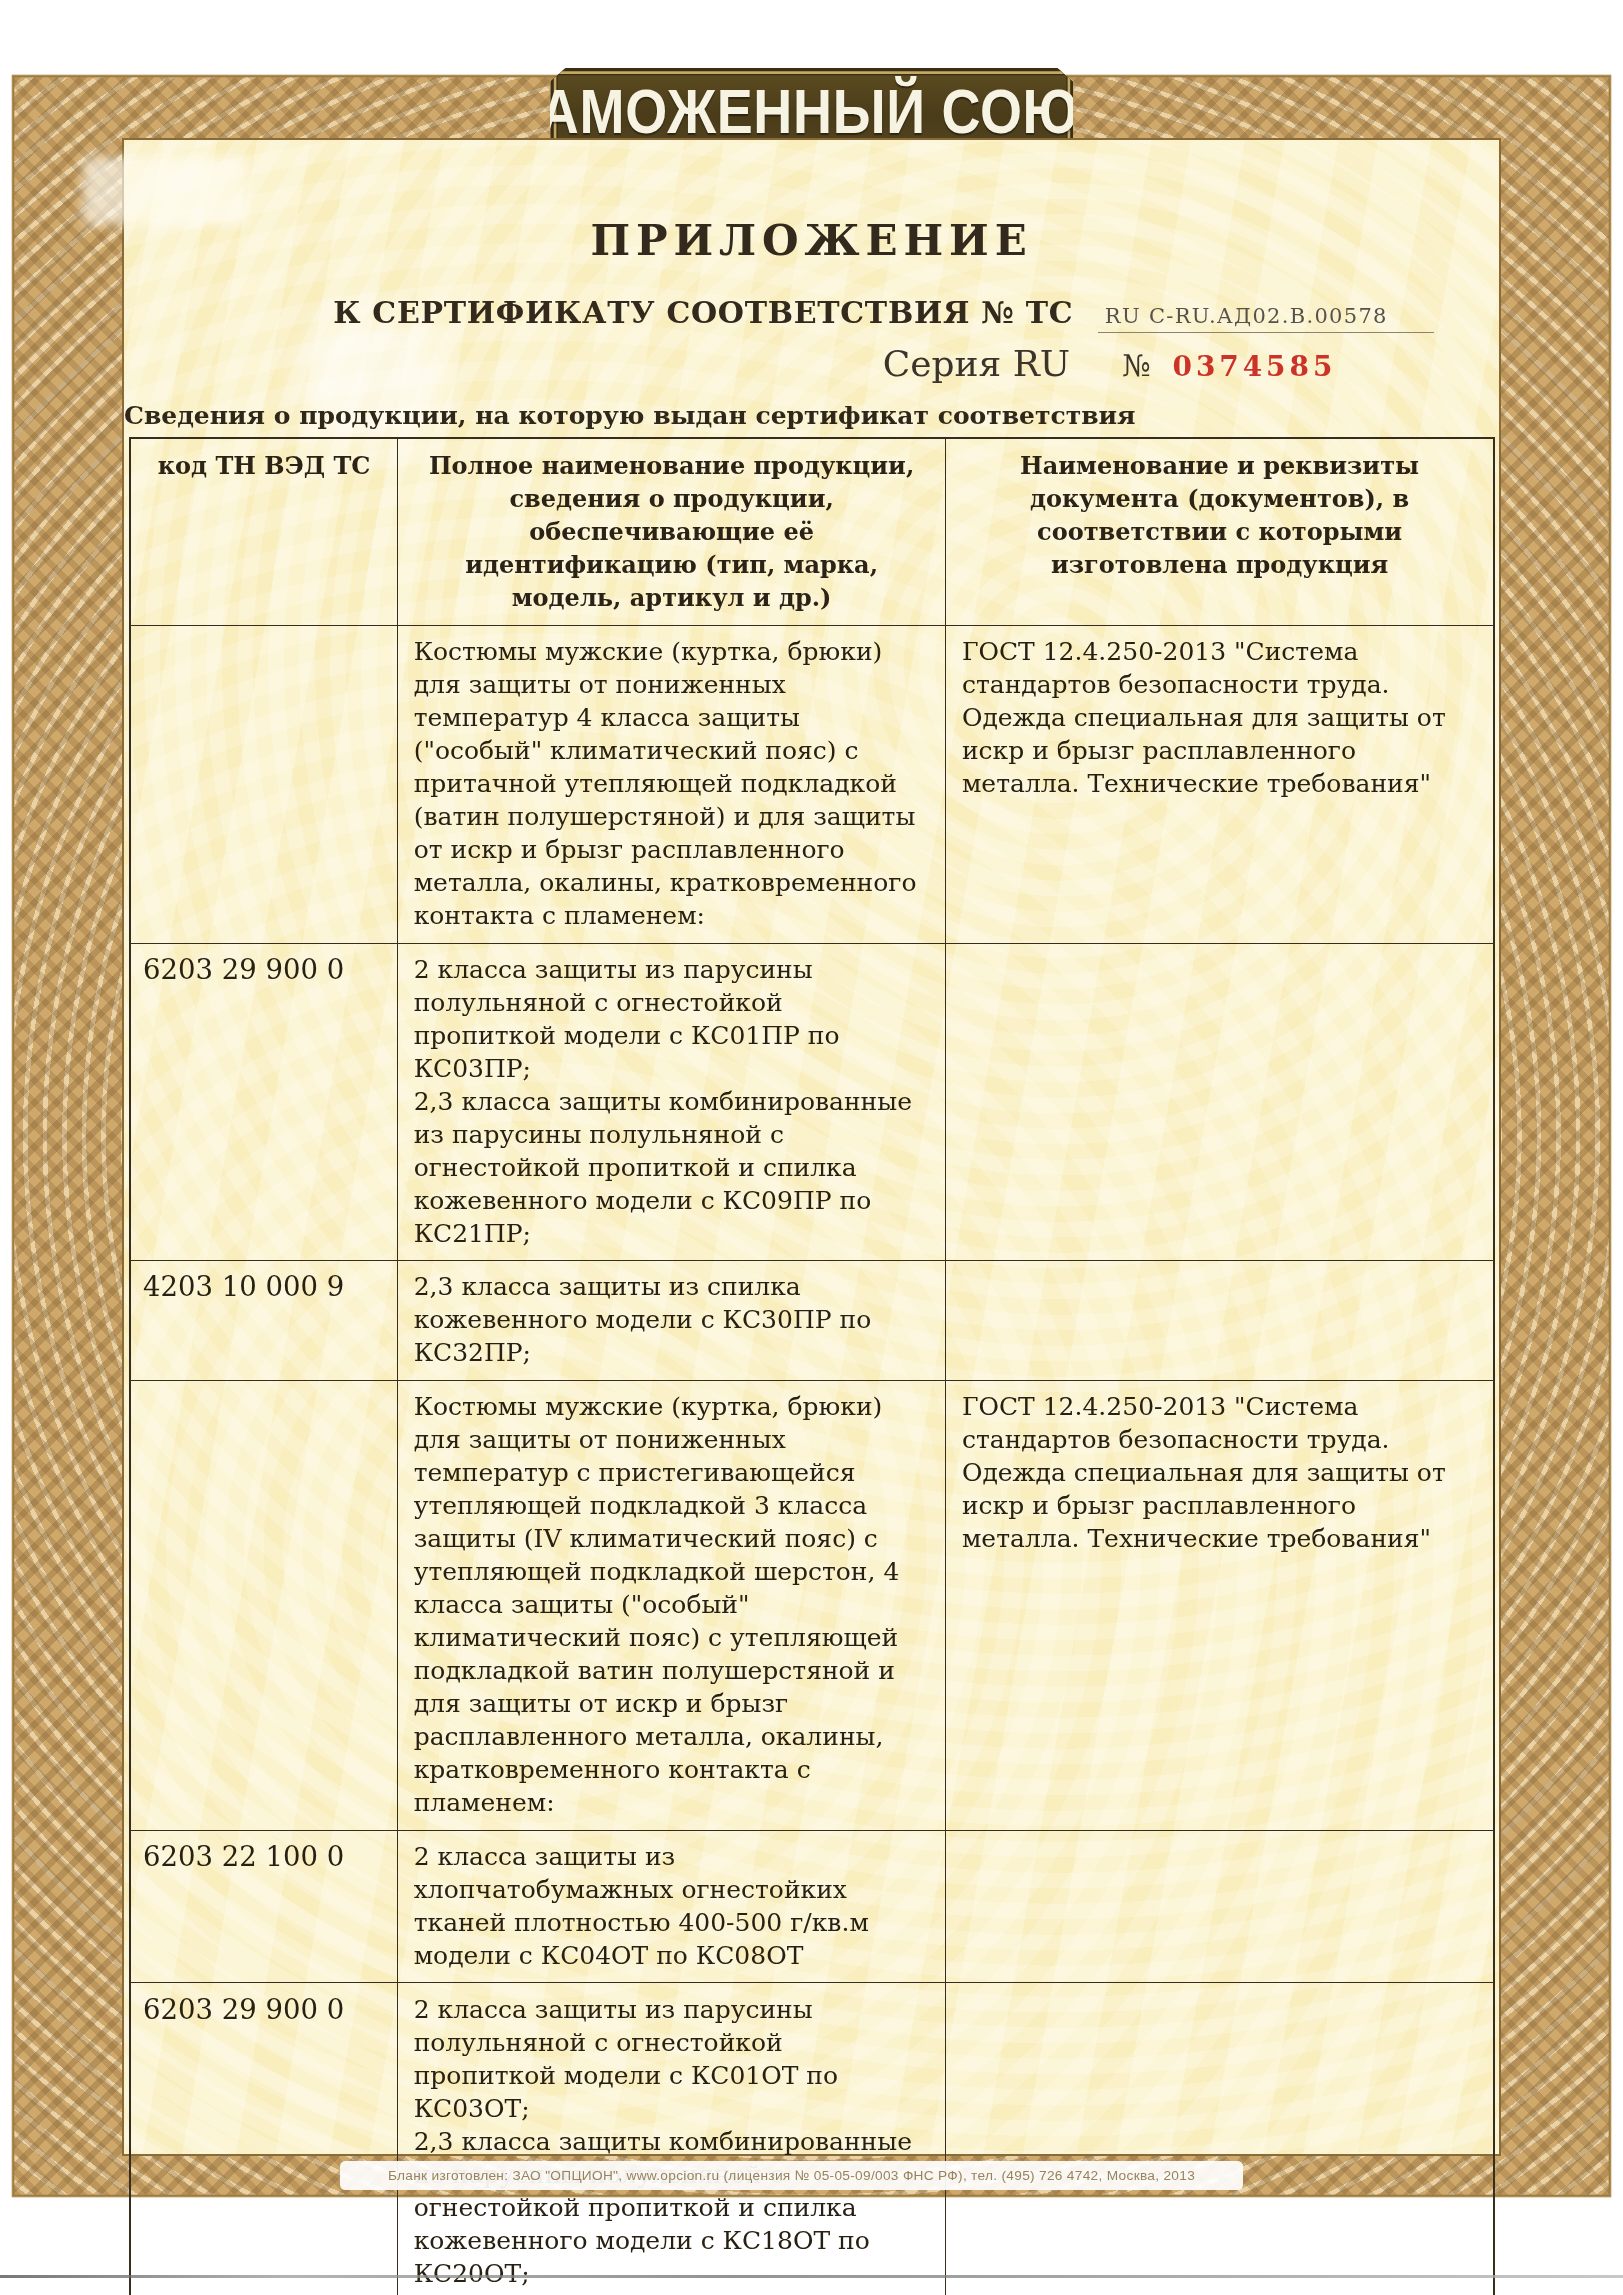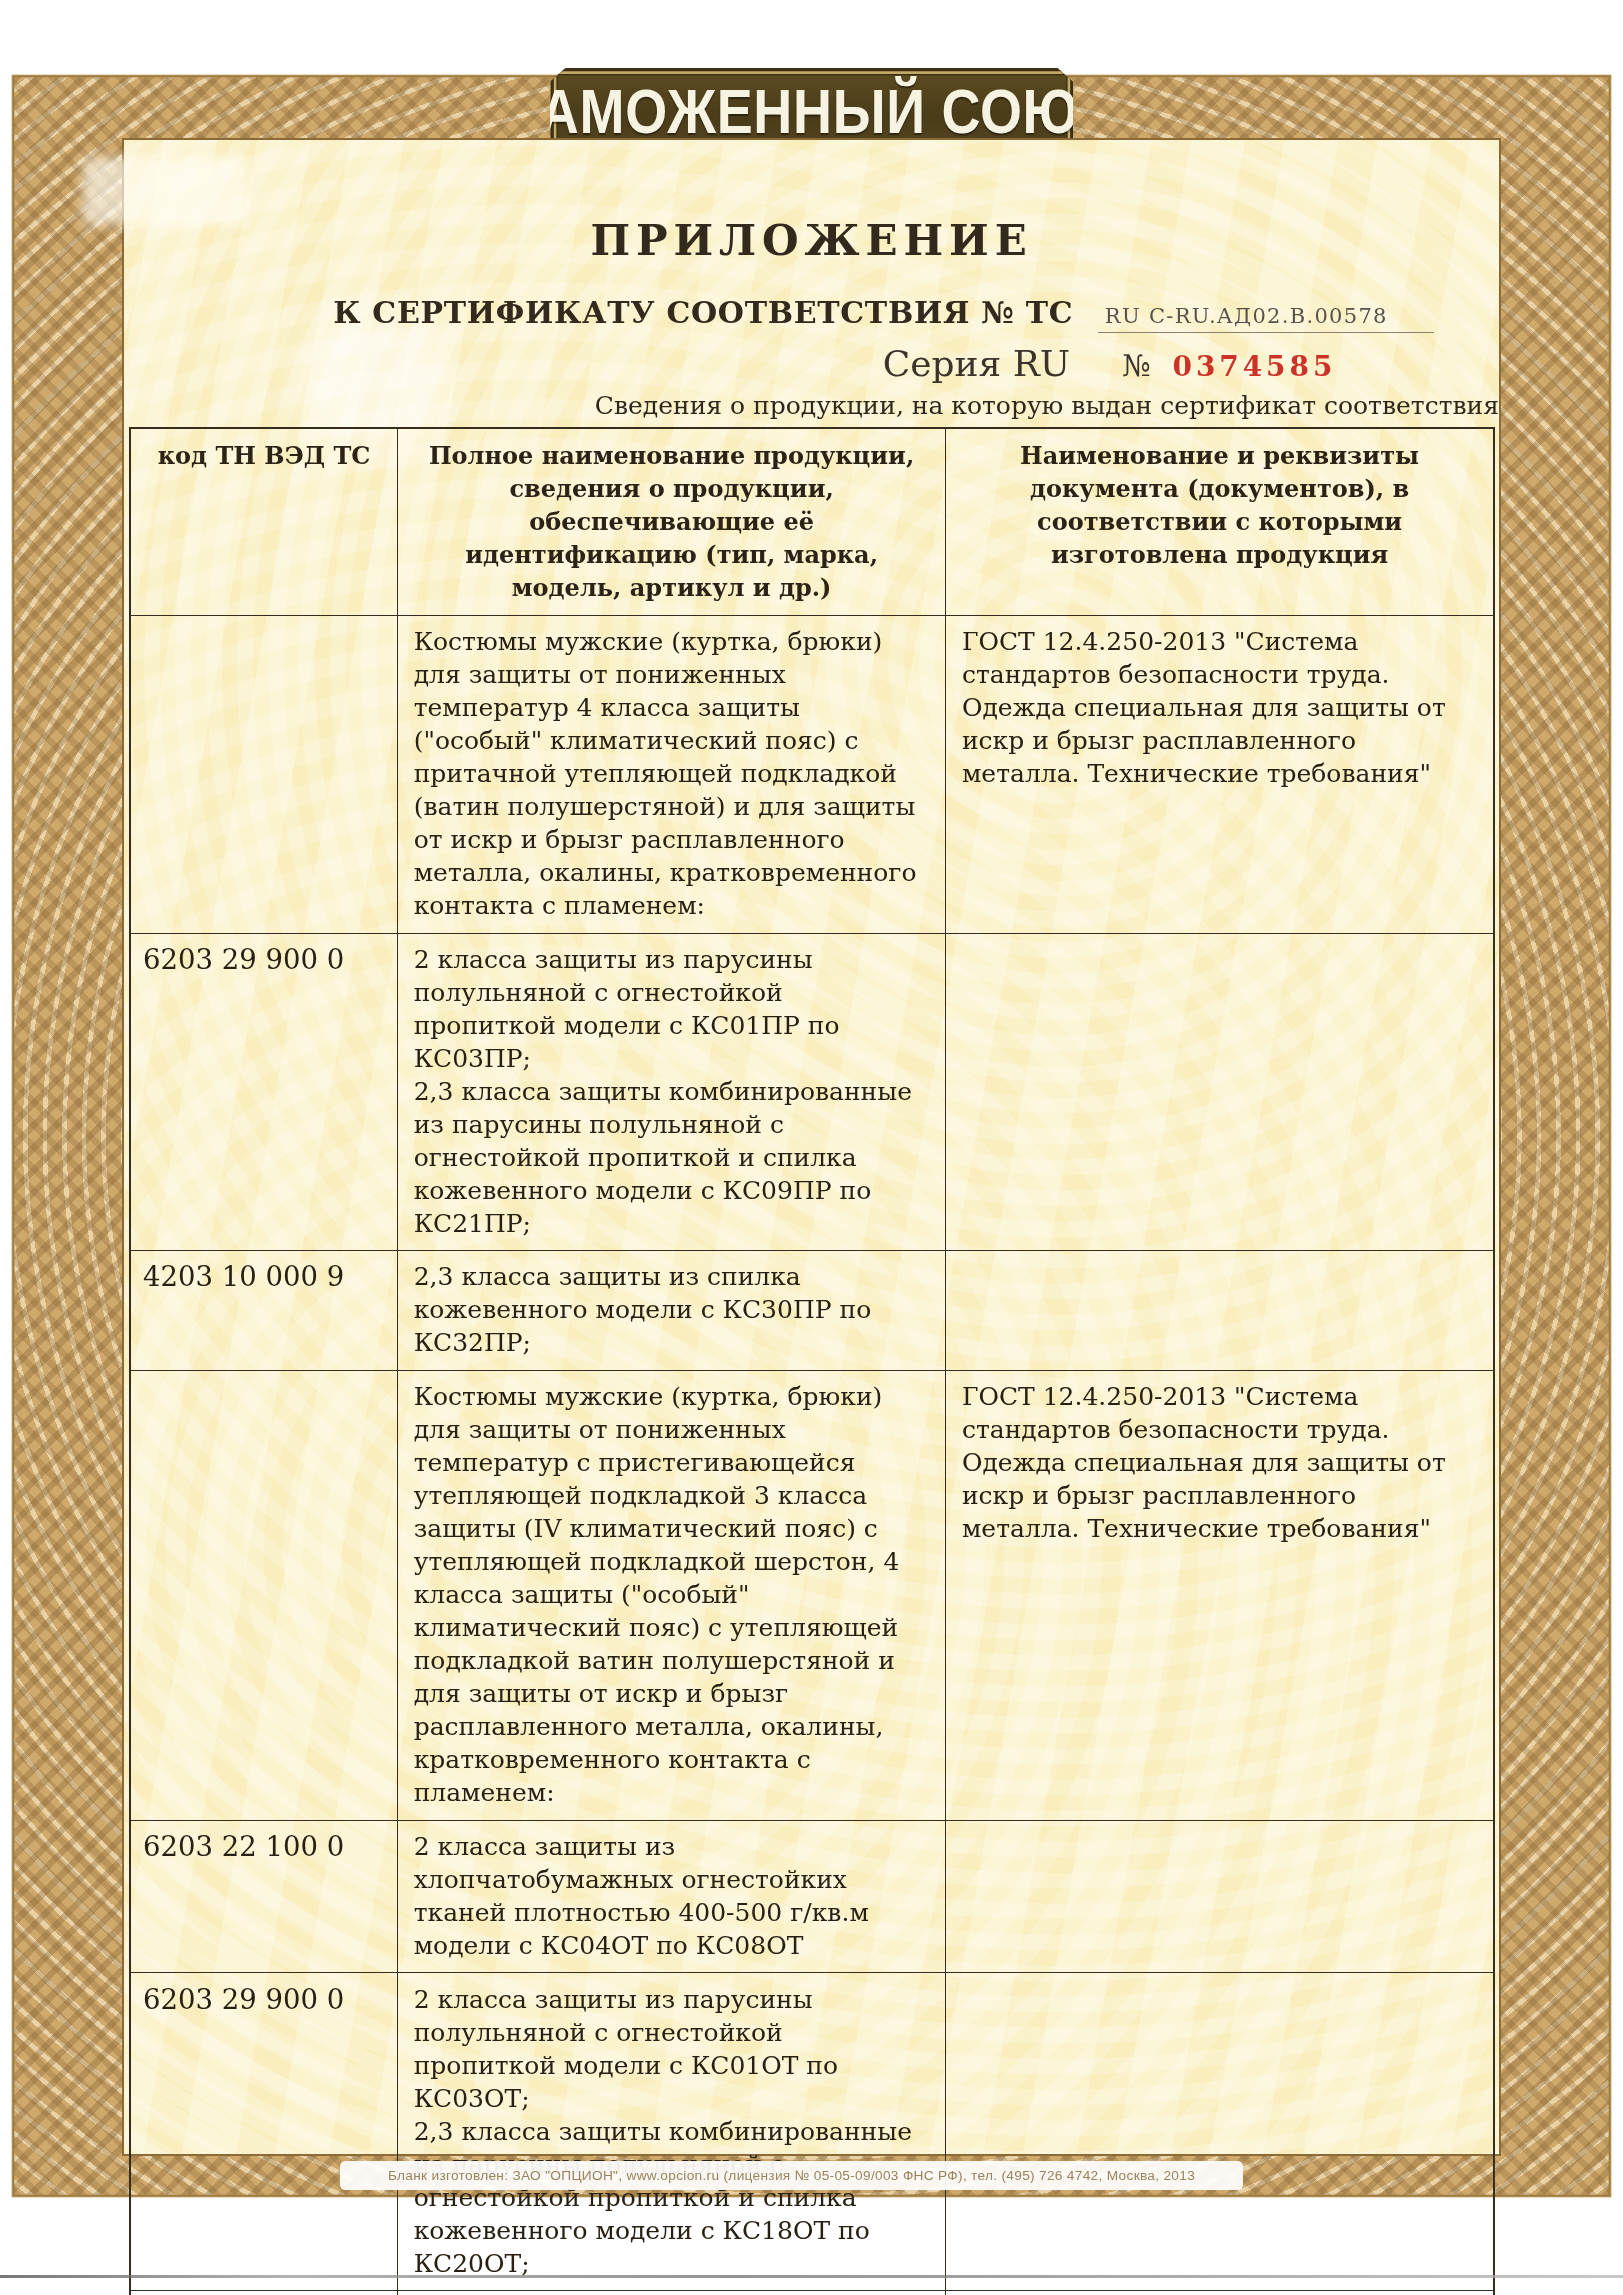--- a/index.html
+++ b/index.html
@@ -39,21 +39,21 @@
   .cert-line{margin-top:30px;display:flex;justify-content:center;align-items:baseline;
         transform:translateX(72px);white-space:nowrap;}
   .cert-line .lbl{font-size:30px;font-weight:700;color:#332a1d;letter-spacing:0.7px;}
   .cert-line .val{font-size:21px;color:#56514a;letter-spacing:1.3px;margin-left:25px;
         border-bottom:1.3px solid #8b8272;padding:0 46px 3.9px 6.5px;}
   .series-line{margin-top:10.5px;display:flex;justify-content:center;align-items:baseline;
         transform:translateX(298px);gap:22px;white-space:nowrap;}
   .series-line .lbl{font-size:36px;color:#3c342a;}
   .series-line .nosign{font-size:30px;color:#3c342a;margin-left:30px;}
   .series-line .num{font-size:28px;font-weight:700;color:#cc3328;letter-spacing:3.9px;}
-  .tbl-caption{margin-top:7px;text-align:right;font-size:25px;font-weight:400;color:#2f2719;}
+  .tbl-caption{margin-top:17px;text-align:left;font-size:25px;font-weight:700;color:#2f2719;}
   
   table.products{margin:6.5px 3.9px 0 5.2px;width:calc(100% - 9.2px);border-collapse:collapse;
         table-layout:fixed;}
   table.products col.c1{width:19.6%;} table.products col.c2{width:40.2%;} table.products col.c3{width:40.2%;}
   table.products th,table.products td{border:1.6px solid #372d1e;vertical-align:top;margin-top:13px;}
   table.products{border:2.6px solid #372d1e;}
   th.hdr{font-size:24px;font-weight:700;line-height:33px;text-align:center;vertical-align:middle;
         padding:10.5px 17px;color:#2c2316;}
   td.cell{font-size:25px;line-height:33px;padding:9.2px 15.7px 10.5px 15.7px;color:#282012;}
   td.cell.code{font-size:27.5px;padding-left:11.8px;white-space:nowrap;}

